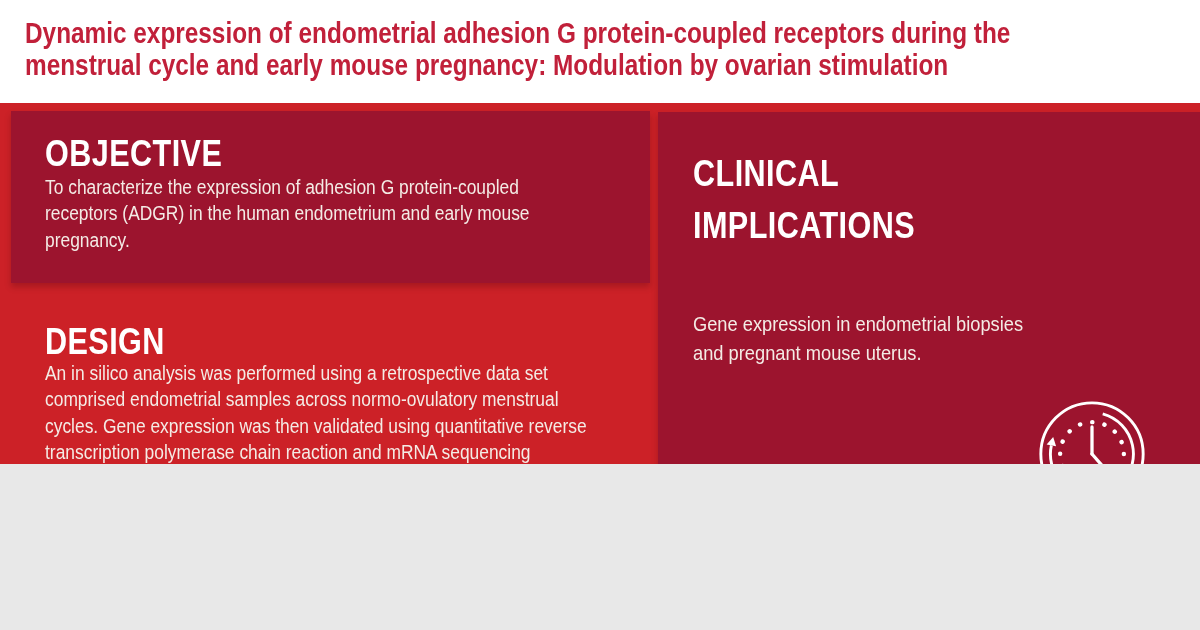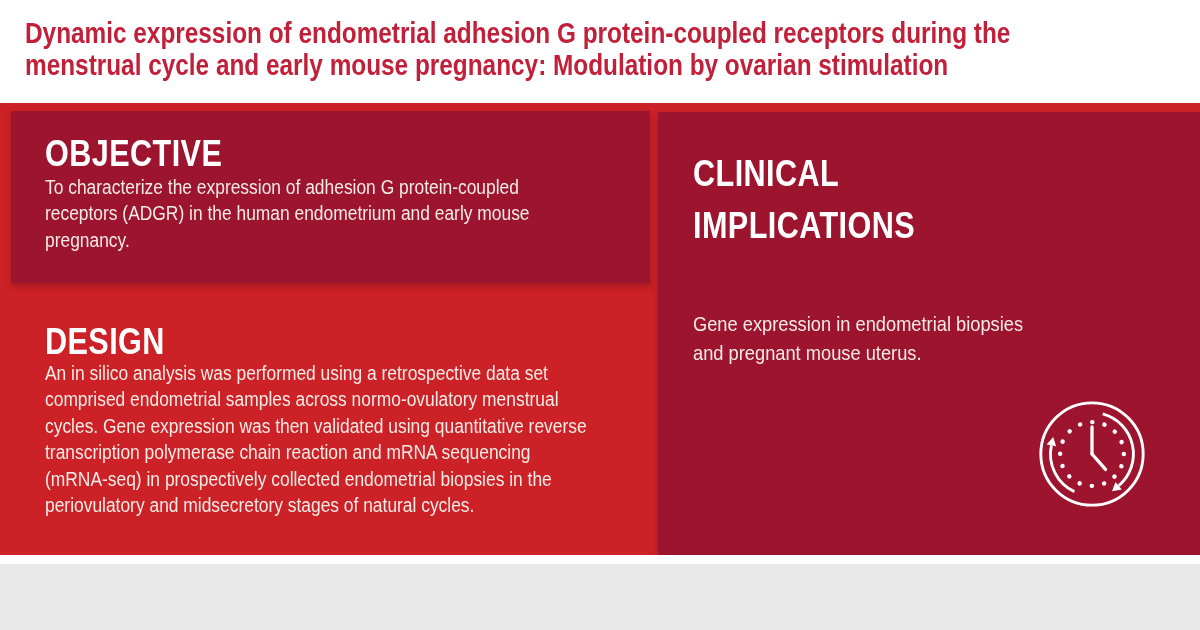--- a/index.html
+++ b/index.html
@@ -1,17 +1,17 @@
 <!DOCTYPE html>
 <html><head>
 <meta charset="utf-8">
 <style>
   html,body{margin:0;padding:0;background:#e8e8e8;}
   .canvas{
-    position:relative;width:1200px;height:564px;background:#ffffff;
+    position:relative;width:1200px;height:464px;background:#ffffff;
     overflow:hidden;font-family:"Liberation Sans",sans-serif;
     margin:0 auto;
   }
   .red-field{
     position:absolute;left:0;top:103px;width:1200px;height:452px;
     background:#CC2127;
   }
   .panel{
     position:absolute;background:#9C142E;
     box-shadow:0 4px 6px rgba(60,0,10,0.25);

